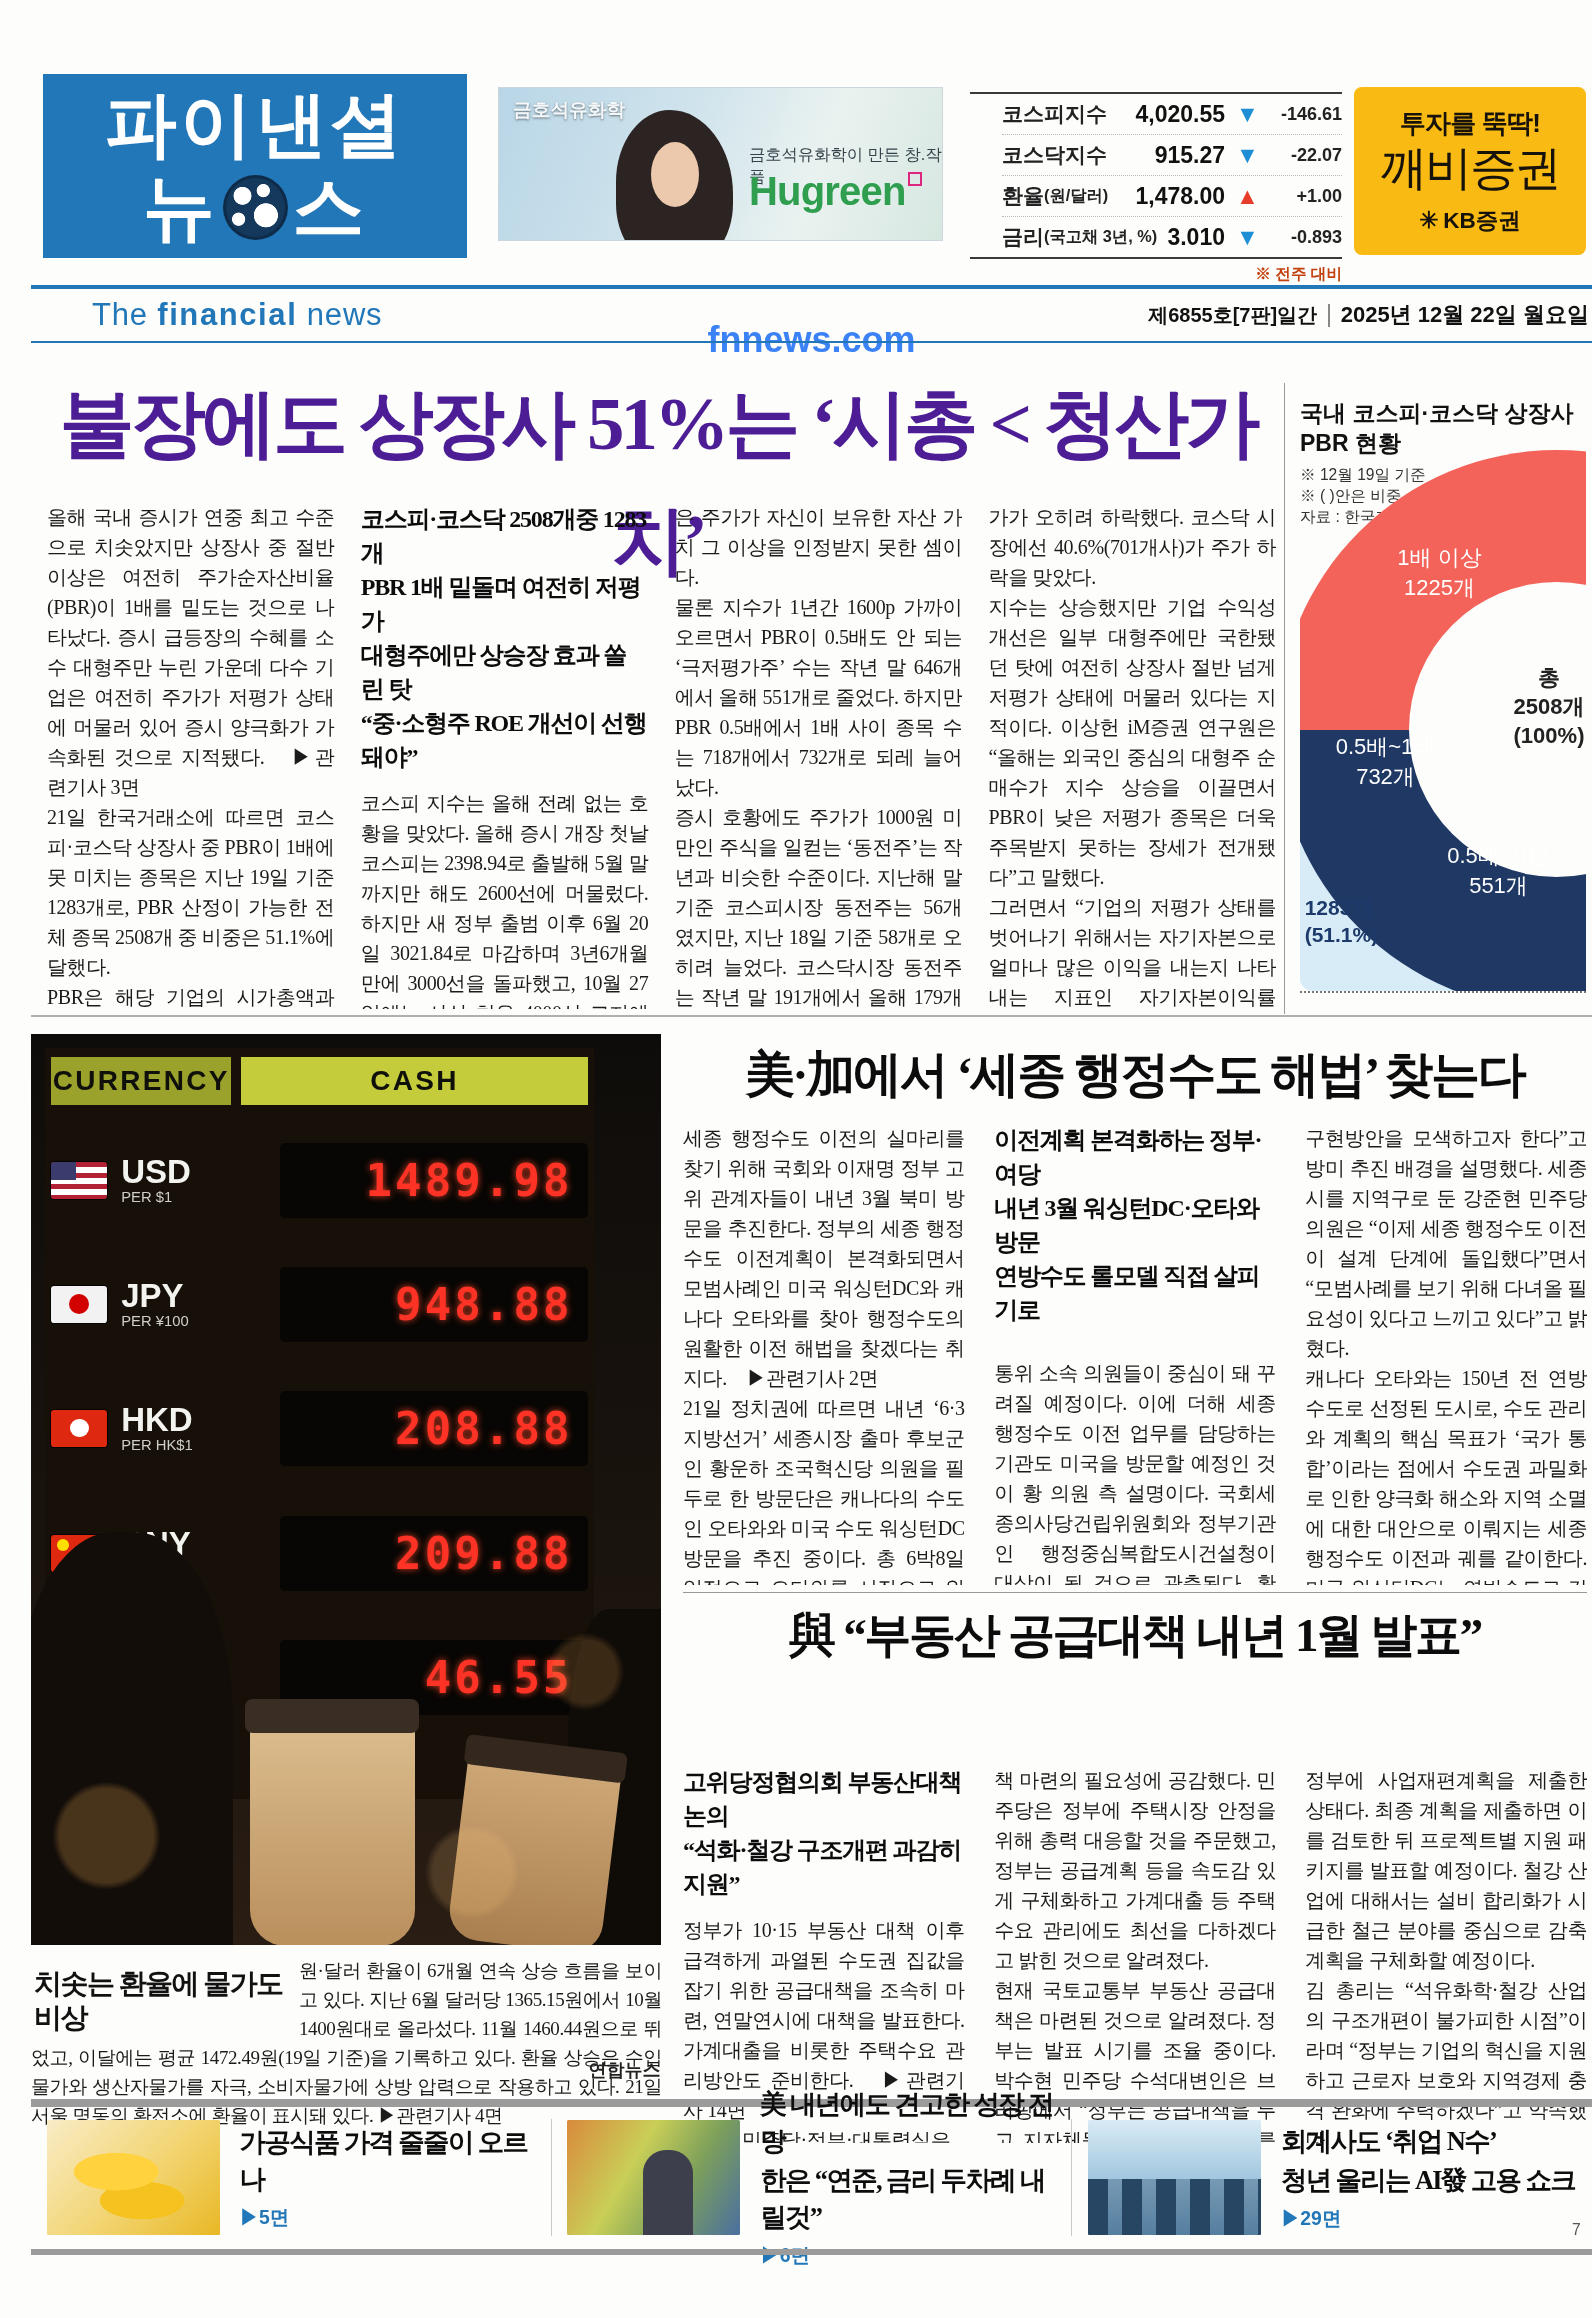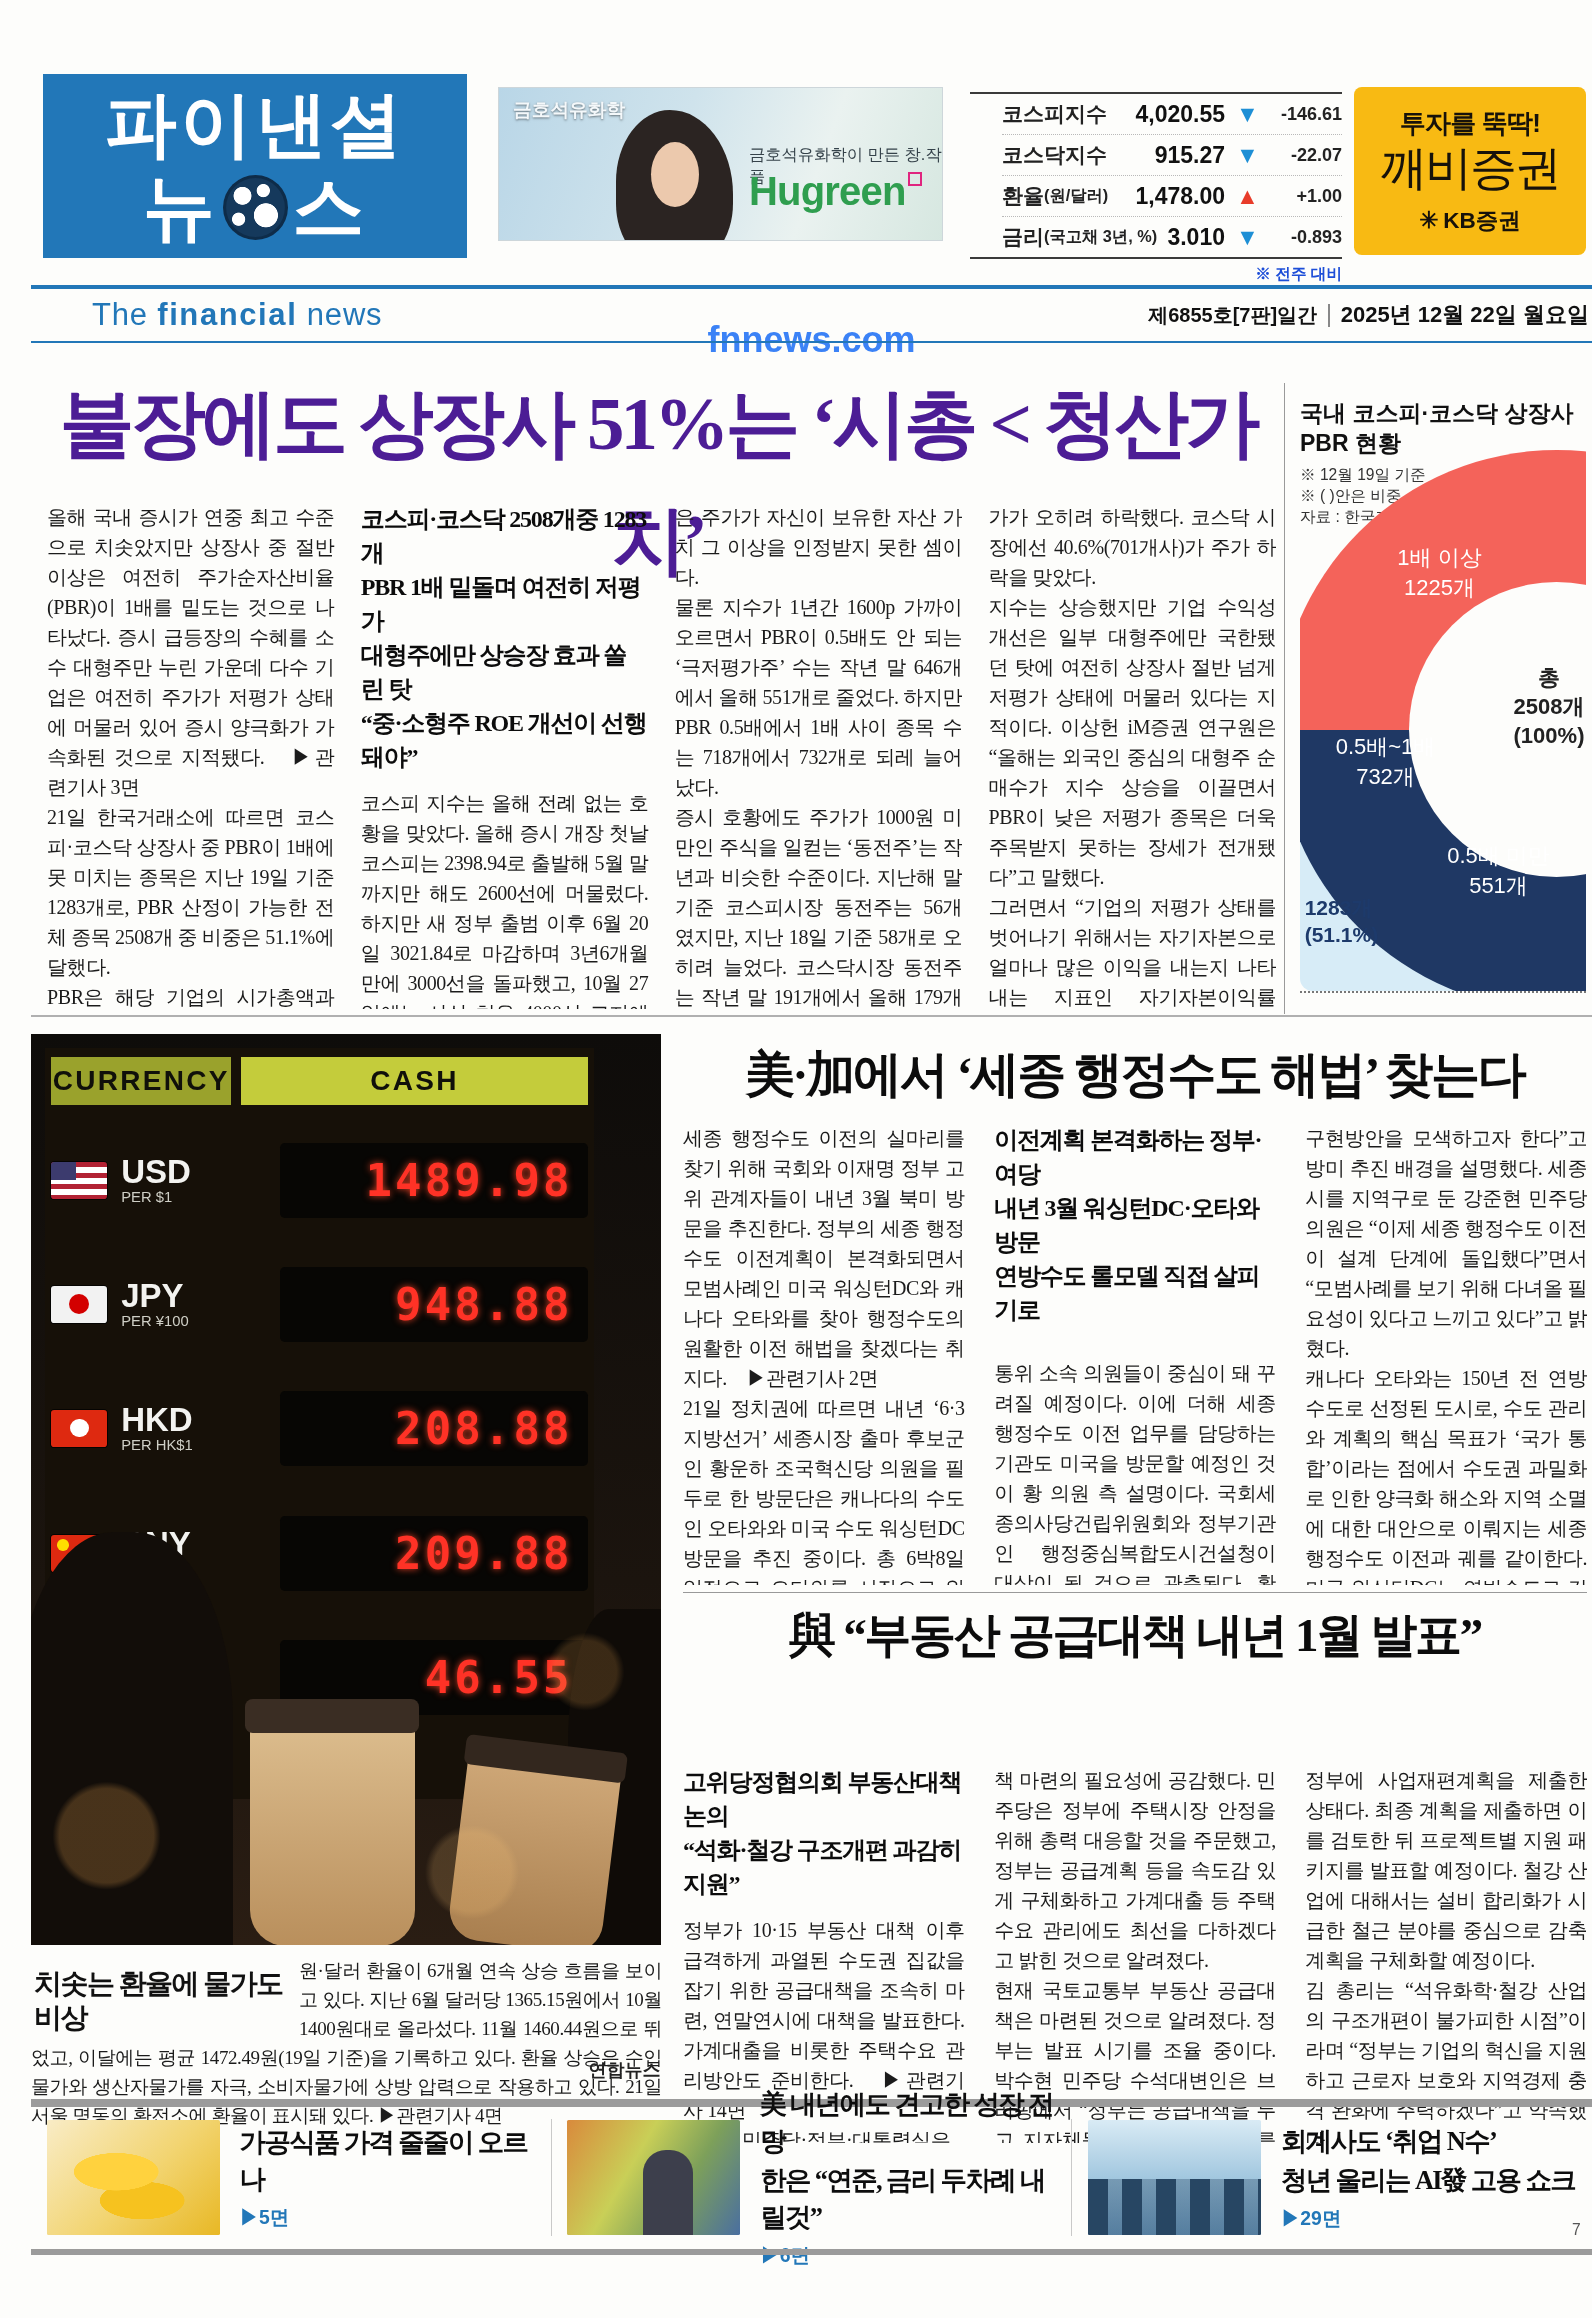--- a/index.html
+++ b/index.html
@@ -31,21 +31,21 @@
   .market{left:970px;top:92px;width:372px;font-family:"Liberation Sans",sans-serif;}
   .market .rows{border-top:2.3px solid #3a3a3a;border-bottom:2.3px solid #3a3a3a;}
   .mrow{display:flex;align-items:center;height:40px;border-bottom:1.6px dotted #b9b9b9;margin-left:32px;}
   .mrow:last-child{border-bottom:none;}
   .mlabel{font-weight:bold;font-size:21px;color:#222;white-space:nowrap;}
   .msub{font-size:16.3px;font-weight:bold;color:#222;}
   .mval{margin-left:auto;font-weight:bold;font-size:23px;color:#111;}
   .arr{width:45px;text-align:center;font-size:23px;line-height:23px;}
   .arr.down{color:#1e8fd5;} .arr.up{color:#e83c2a;}
   .mchg{width:72px;text-align:right;font-size:18px;font-weight:bold;color:#222;}
-  .mnote{text-align:right;font-size:15.6px;color:#1d4ed8;margin-top:4.7px;font-weight:bold;}
+  .mnote{text-align:right;font-size:15.6px;color:#c2410c;margin-top:4.7px;font-weight:bold;}
   .ad-kb{left:1354px;top:87px;width:232px;height:168px;background:#f8ba13;border-radius:7.8px;
          display:flex;flex-direction:column;align-items:center;justify-content:center;
          font-family:"Liberation Sans",sans-serif;color:#17120a;}
   .kb1{font-size:26px;font-weight:bold;letter-spacing:-0.8px;}
   .kb2{font-size:47px;font-weight:400;letter-spacing:-2.3px;line-height:54px;}
   .kb3{margin-top:9.3px;font-size:22.5px;font-weight:bold;display:flex;align-items:center;gap:4.7px;}
   .kbstar{font-size:23px;}
   .rule-blue-a{left:31px;top:285px;width:1561px;height:3.9px;background:#2277b8;}
   .rule-blue-b{left:31px;top:341px;width:1561px;height:2.3px;background:#2277b8;}
   .tagline{left:31px;top:289px;width:1561px;height:50px;}

